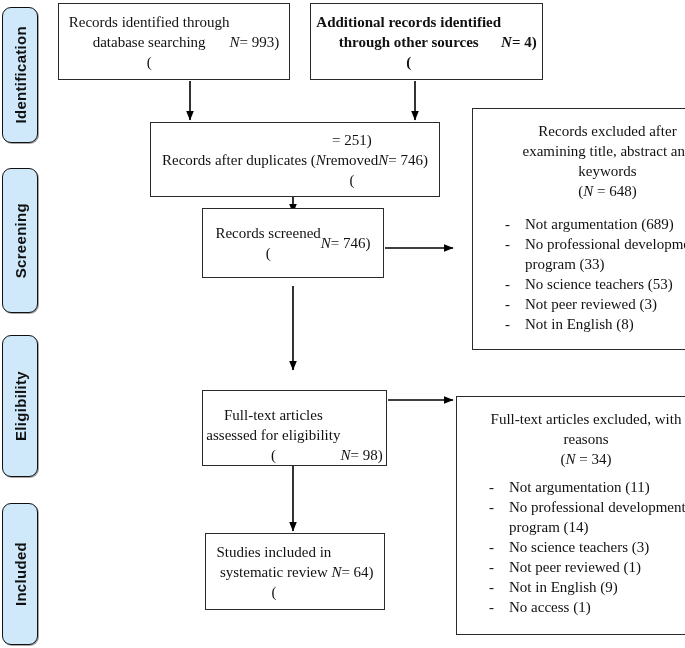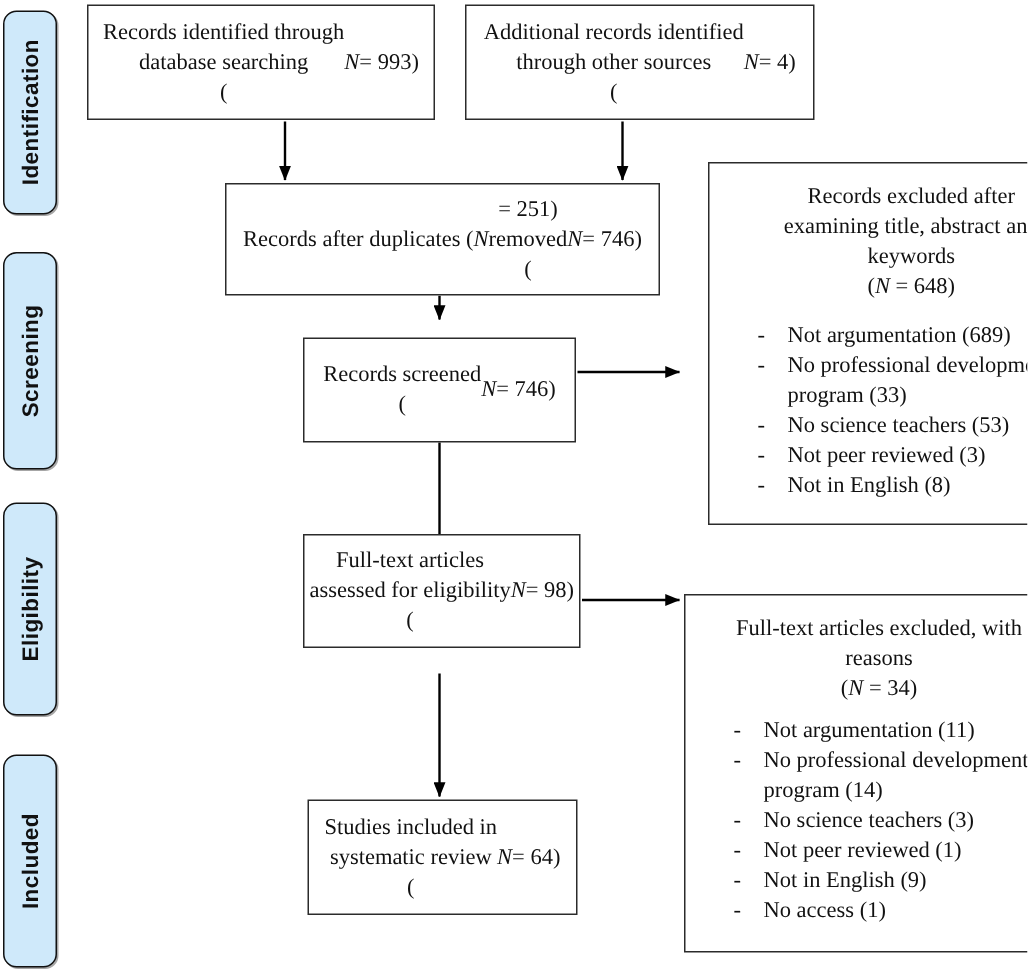--- a/index.html
+++ b/index.html
@@ -54,24 +54,24 @@
     font-size: 15px;
     line-height: 20px;
     text-align: center;
   }
   .cbox {
     display: flex;
     align-items: center;
     justify-content: center;
   }
   #box-database   { left: 58px;  top: 3px;   width: 232px; height: 77px; }
-  #box-other      { left: 310px; top: 3px;   width: 233px; height: 77px; }
+  #box-other      { left: 310px; top: 3px;   width: 233px; height: 77px; font-weight: bold; }
   #box-duplicates { left: 150px; top: 122px; width: 290px; height: 75px; }
-  #box-screened   { left: 202px; top: 225px; width: 182px; height: 70px; }
-  #box-fulltext   { left: 202px; top: 356px; width: 185px; height: 76px; }
+  #box-screened   { left: 202px; top: 208px; width: 182px; height: 70px; }
+  #box-fulltext   { left: 202px; top: 390px; width: 185px; height: 76px; align-items: flex-end; }
   #box-included   { left: 205px; top: 533px; width: 180px; height: 77px; }
   #box-excl-screening { left: 472px; top: 108px; width: 271px; height: 242px; }
   #box-excl-fulltext  { left: 456px; top: 396px; width: 260px; height: 239px; }
   .rtitle { margin-top: 12px; }
   .rlist {
     margin-top: 13px;
     padding-left: 32px;
     padding-right: 3px;
     text-align: left;
   }

